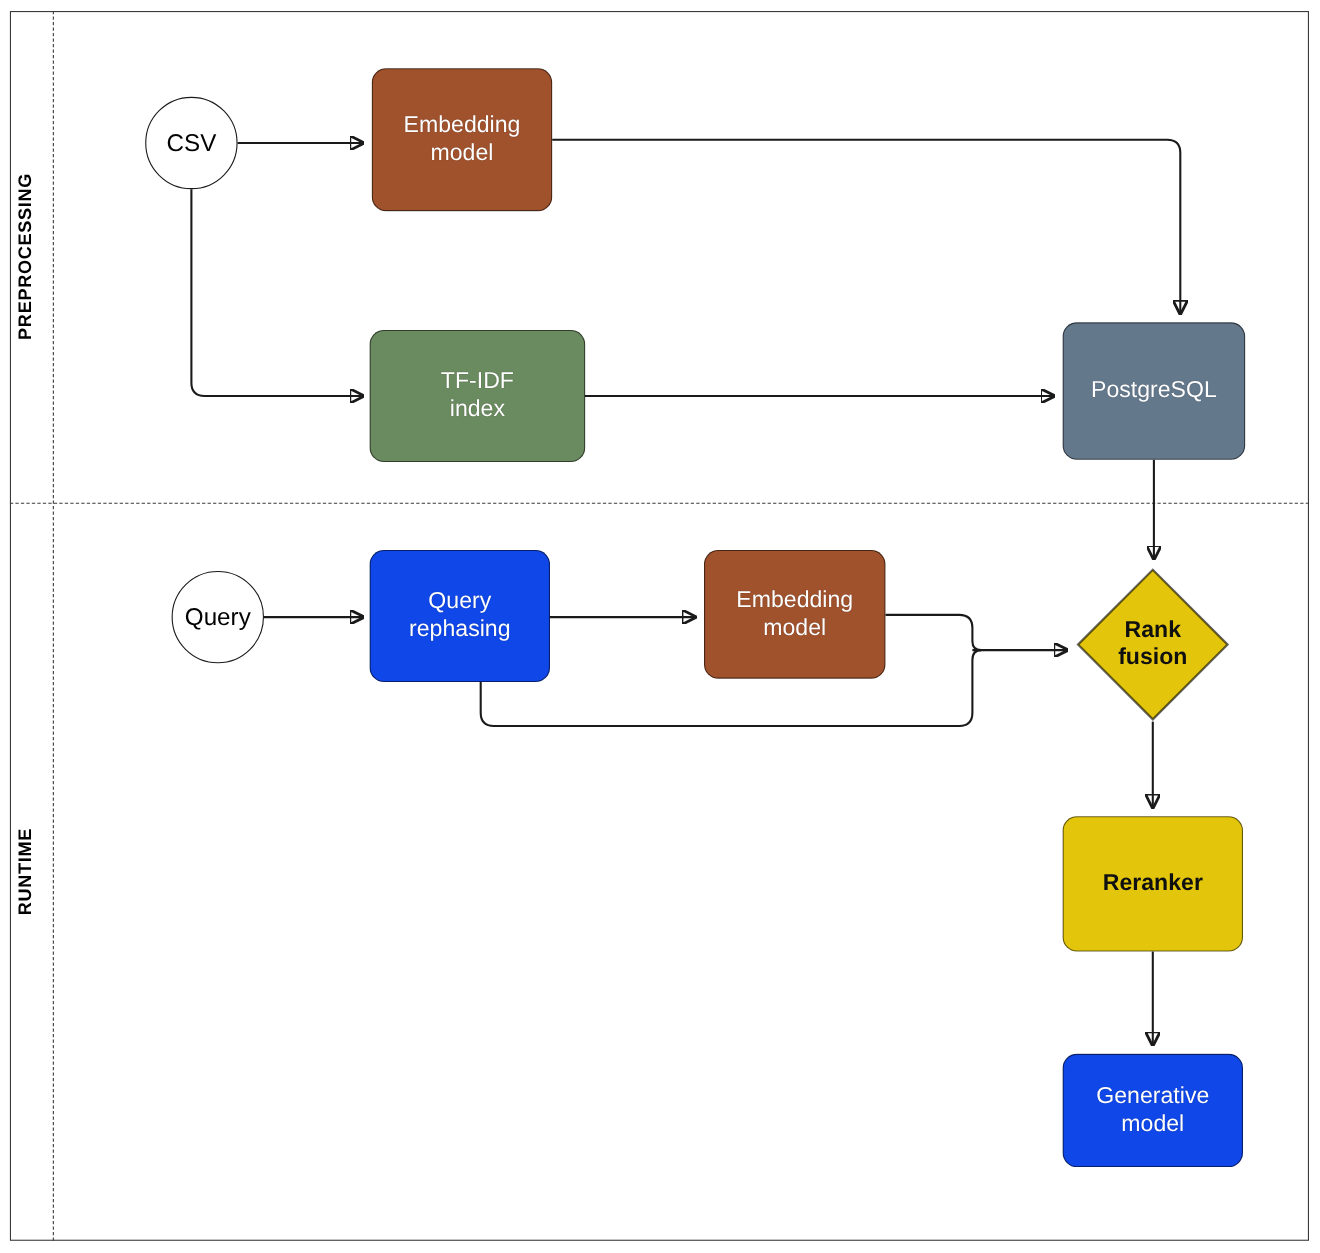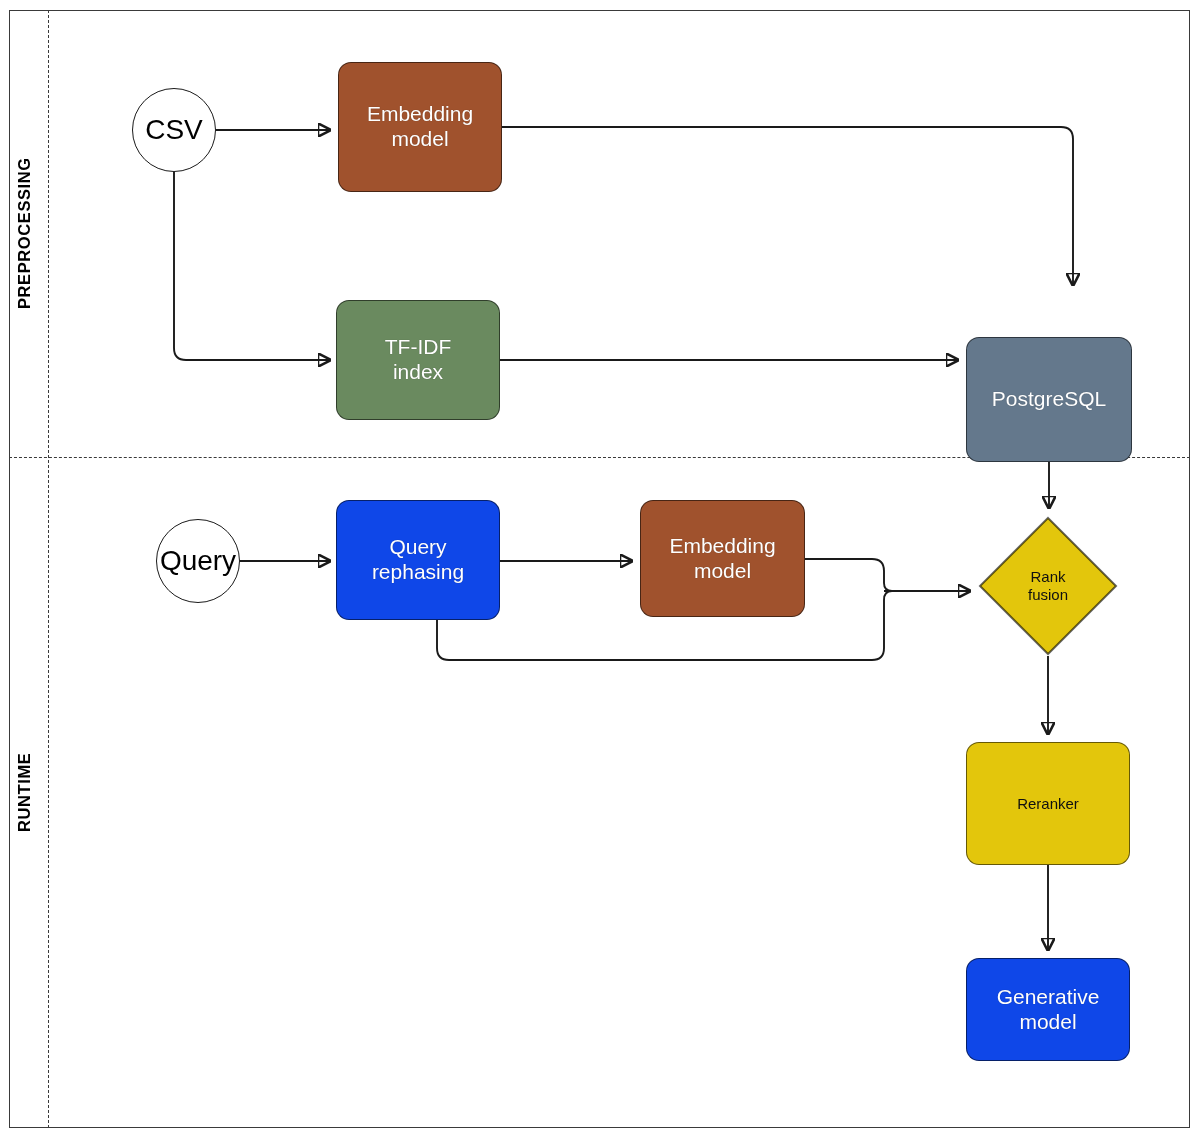--- a/index.html
+++ b/index.html
@@ -83,27 +83,27 @@
     white-space: pre-line;
   }
   .label-white {
     color: #ffffff;
     font-weight: normal;
     font-size: 21px;
     text-shadow: 0 0 1px rgba(0,0,0,0.35);
   }
   .label-dark {
     color: #101010;
-    font-weight: normal;
-    font-size: 15px;
+    font-weight: bold;
+    font-size: 21px;
   }
   .label-plain {
     color: #000000;
     font-weight: normal;
-    font-size: 28px;
+    font-size: 22px;
   }
   .circle {
     border-radius: 50%;
     background: #ffffff;
     border: 1.7px solid #1a1a1a;
   }
   .diamond-wrap {
     position: absolute;
   }
   .diamond-shape {
@@ -180,26 +180,26 @@
 
   <div class="node circle" id="node-csv" style="left:132px; top:88px; width:84px; height:84px;">
     <span class="node-label label-plain">CSV</span>
   </div>
 
   <div class="node rect" id="node-embedding-model-pre" style="left:338px; top:62px; width:164px; height:130px; background:#A0522D;">
     <span class="node-label label-white">Embedding
 model</span>
   </div>
 
-  <div class="node rect" id="node-tfidf-index" style="left:336px; top:300px; width:164px; height:120px; background:#6A8A5F;">
+  <div class="node rect" id="node-tfidf-index" style="left:336px; top:300px; width:196px; height:120px; background:#6A8A5F;">
     <span class="node-label label-white">TF-IDF
 index</span>
   </div>
 
-  <div class="node rect" id="node-postgresql" style="left:966px; top:293px; width:166px; height:125px; background:#64788C;margin-top:44px;">
+  <div class="node rect" id="node-postgresql" style="left:966px; top:293px; width:166px; height:125px; background:#64788C;">
     <span class="node-label label-white">PostgreSQL</span>
   </div>
 
   <div class="node circle" id="node-query" style="left:156px; top:519px; width:84px; height:84px;">
     <span class="node-label label-plain">Query</span>
   </div>
 
   <div class="node rect" id="node-query-rephasing" style="left:336px; top:500px; width:164px; height:120px; background:#0F47E8;">
     <span class="node-label label-white">Query
 rephasing</span>

